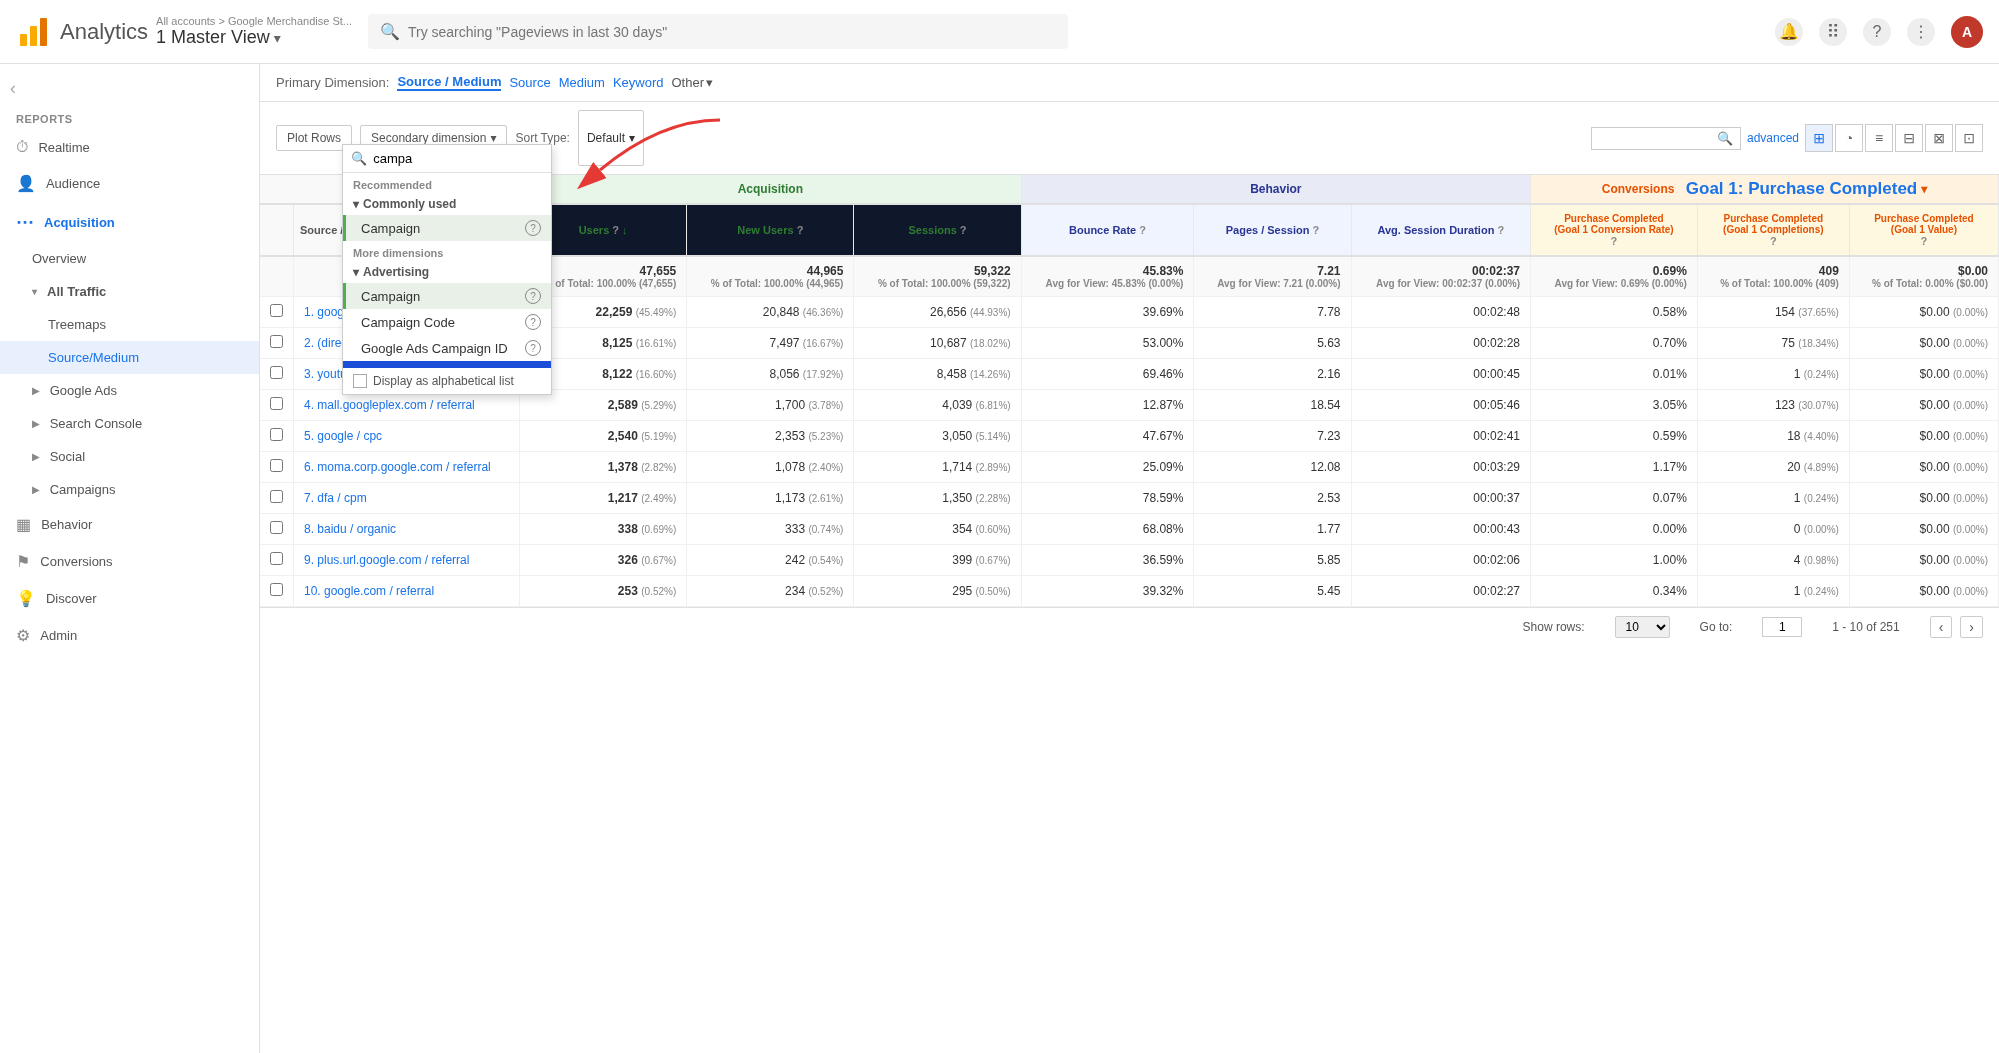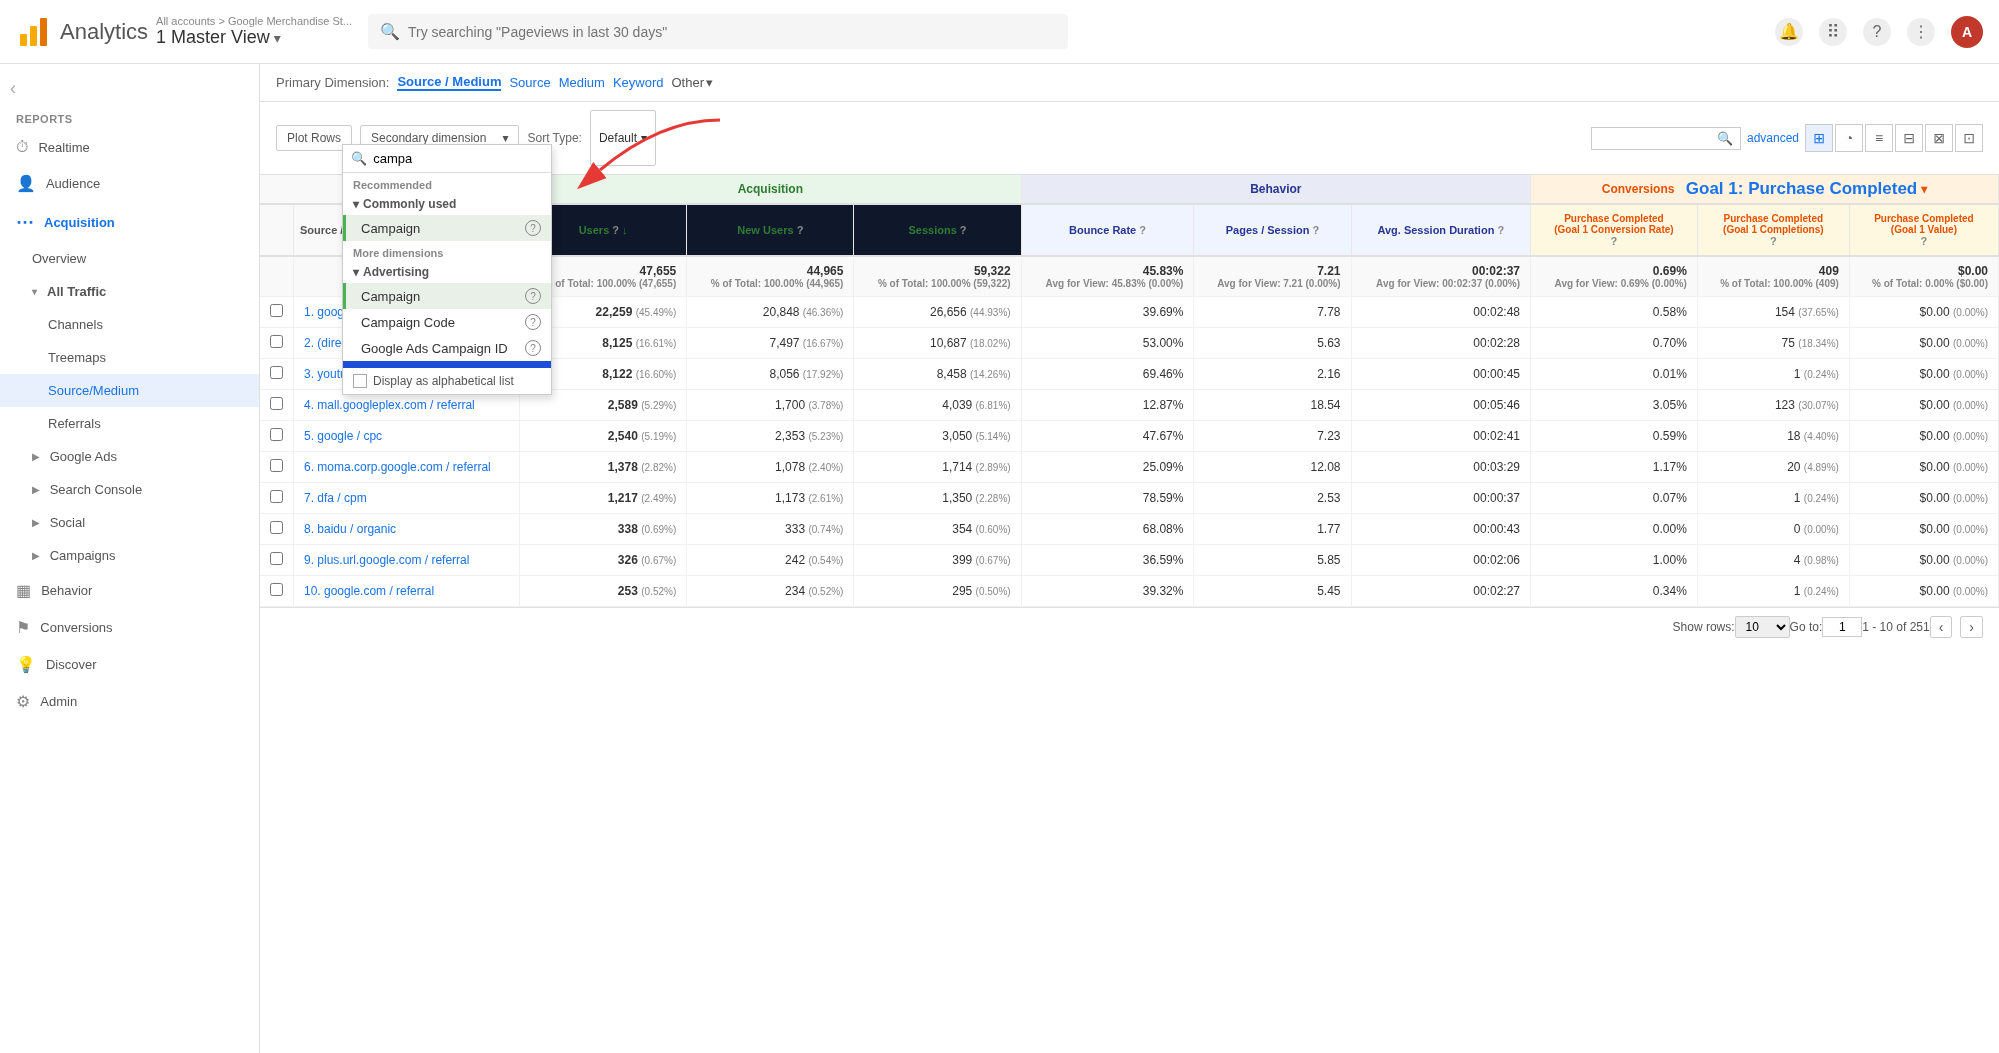--- a/index.html
+++ b/index.html
@@ -164,21 +164,21 @@
     .sec-dim-btn {
       padding: 5px 10px;
       border: 1px solid #ccc;
       background: #fff;
       color: #555;
       font-size: 12px;
       cursor: pointer;
       border-radius: 2px;
       display: flex;
       align-items: center;
-      gap: 16px;
+      gap: 4px;
     }
     .sort-label { color: #666; font-size: 12px; }
     .sort-select {
       padding: 20px 8px;
       border: 1px solid #ccc;
       font-size: 12px;
       border-radius: 2px;
       display: flex;
       align-items: center;
       gap: 4px;
@@ -349,21 +349,21 @@
     .sub-value { font-size: 10px; color: #888; }
     .totals-row { background: #f9f9f9; font-weight: bold; }
 
     
     .pagination-bar {
       display: flex;
       align-items: center;
       justify-content: flex-end;
       padding: 8px 16px;
       border-top: 1px solid #e0e0e0;
-      gap: 0;
+      gap: 30px;
       font-size: 12px;
       color: #555;
     }
     .pagination-bar select {
       padding: 2px 6px;
       font-size: 12px;
       border: 1px solid #ccc;
       border-radius: 2px;
     }
     .page-nav {
@@ -439,35 +439,29 @@
 
     <div class="sidebar-item sub">
       <span>Overview</span>
     </div>
 
     <div class="sidebar-item sub" style="font-weight:600;">
       <span style="font-size:10px; color:#888;">▾</span>
       <span>All Traffic</span>
     </div>
 
-    <div class="sidebar-item sub2">
-      <span>Channels</span>
-    </div>
 
     <div class="sidebar-item sub2">
       <span>Treemaps</span>
     </div>
 
     <div class="sidebar-item sub2 active">
       <span>Source/Medium</span>
     </div>
 
-    <div class="sidebar-item sub2">
-      <span>Referrals</span>
-    </div>
 
     <div class="sidebar-item sub">
       <span style="font-size:10px; color:#888;">▶</span>
       <span>Google Ads</span>
     </div>
 
     <div class="sidebar-item sub">
       <span style="font-size:10px; color:#888;">▶</span>
       <span>Search Console</span>
     </div>

